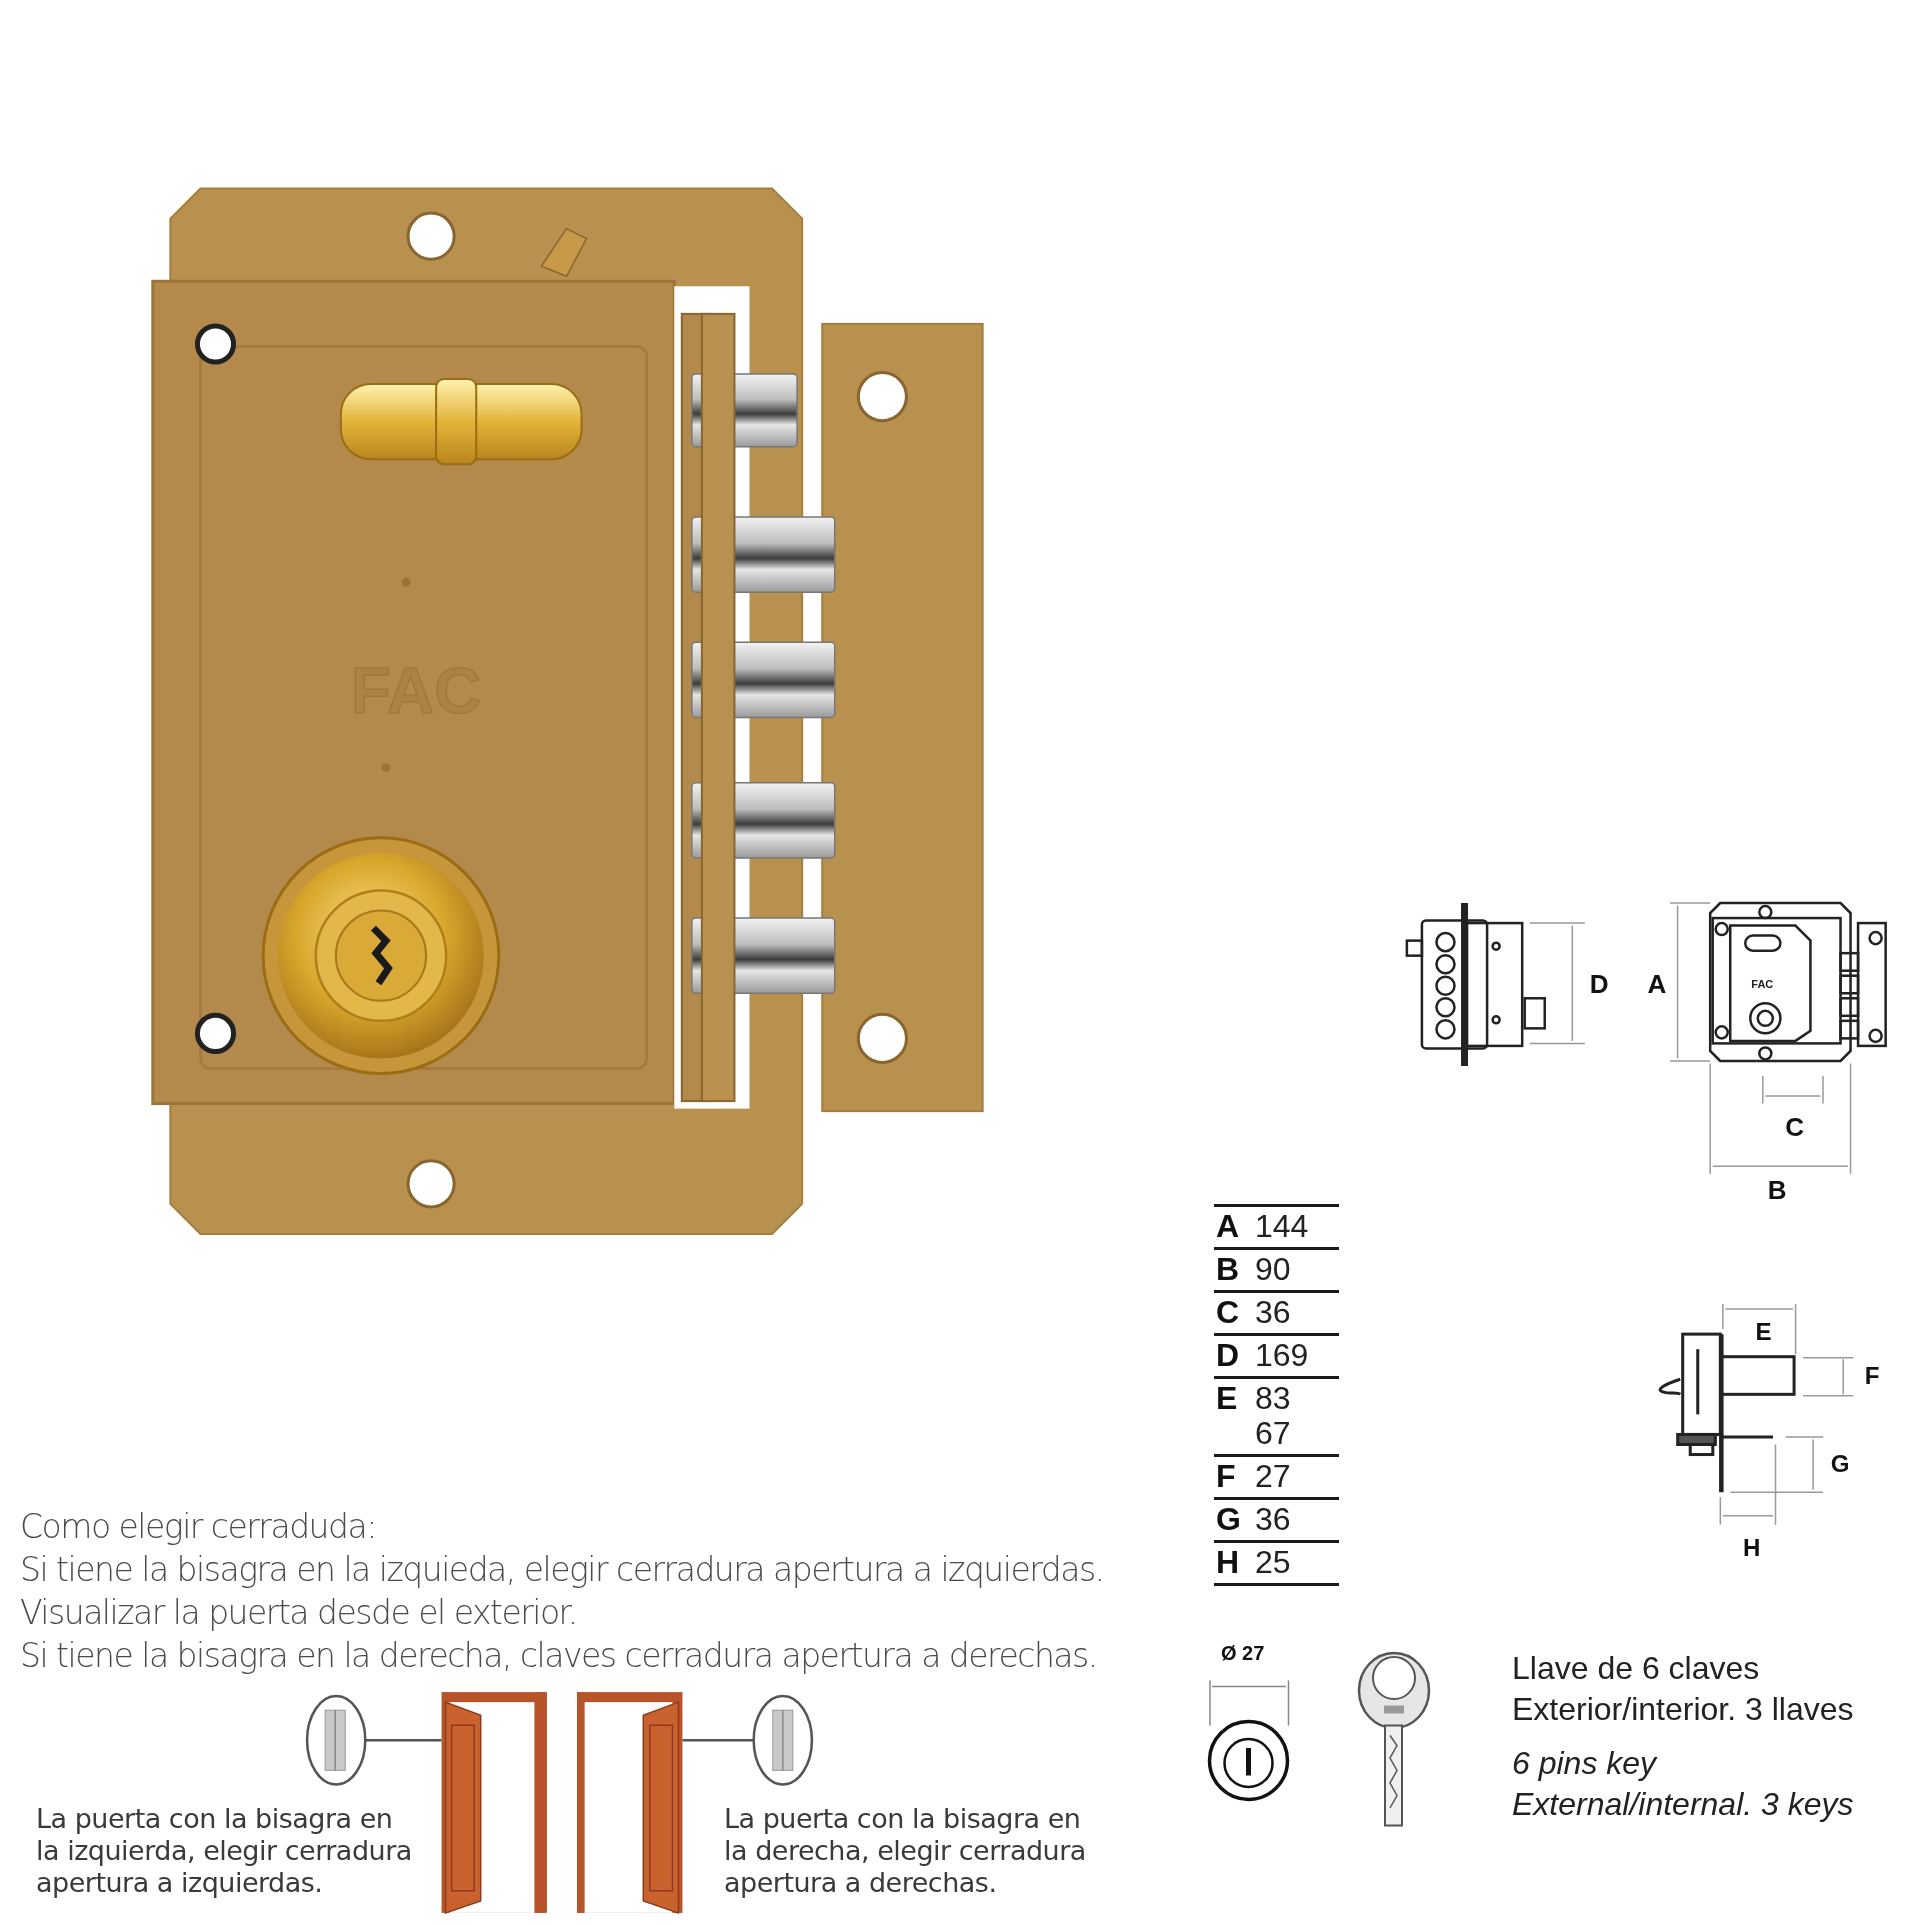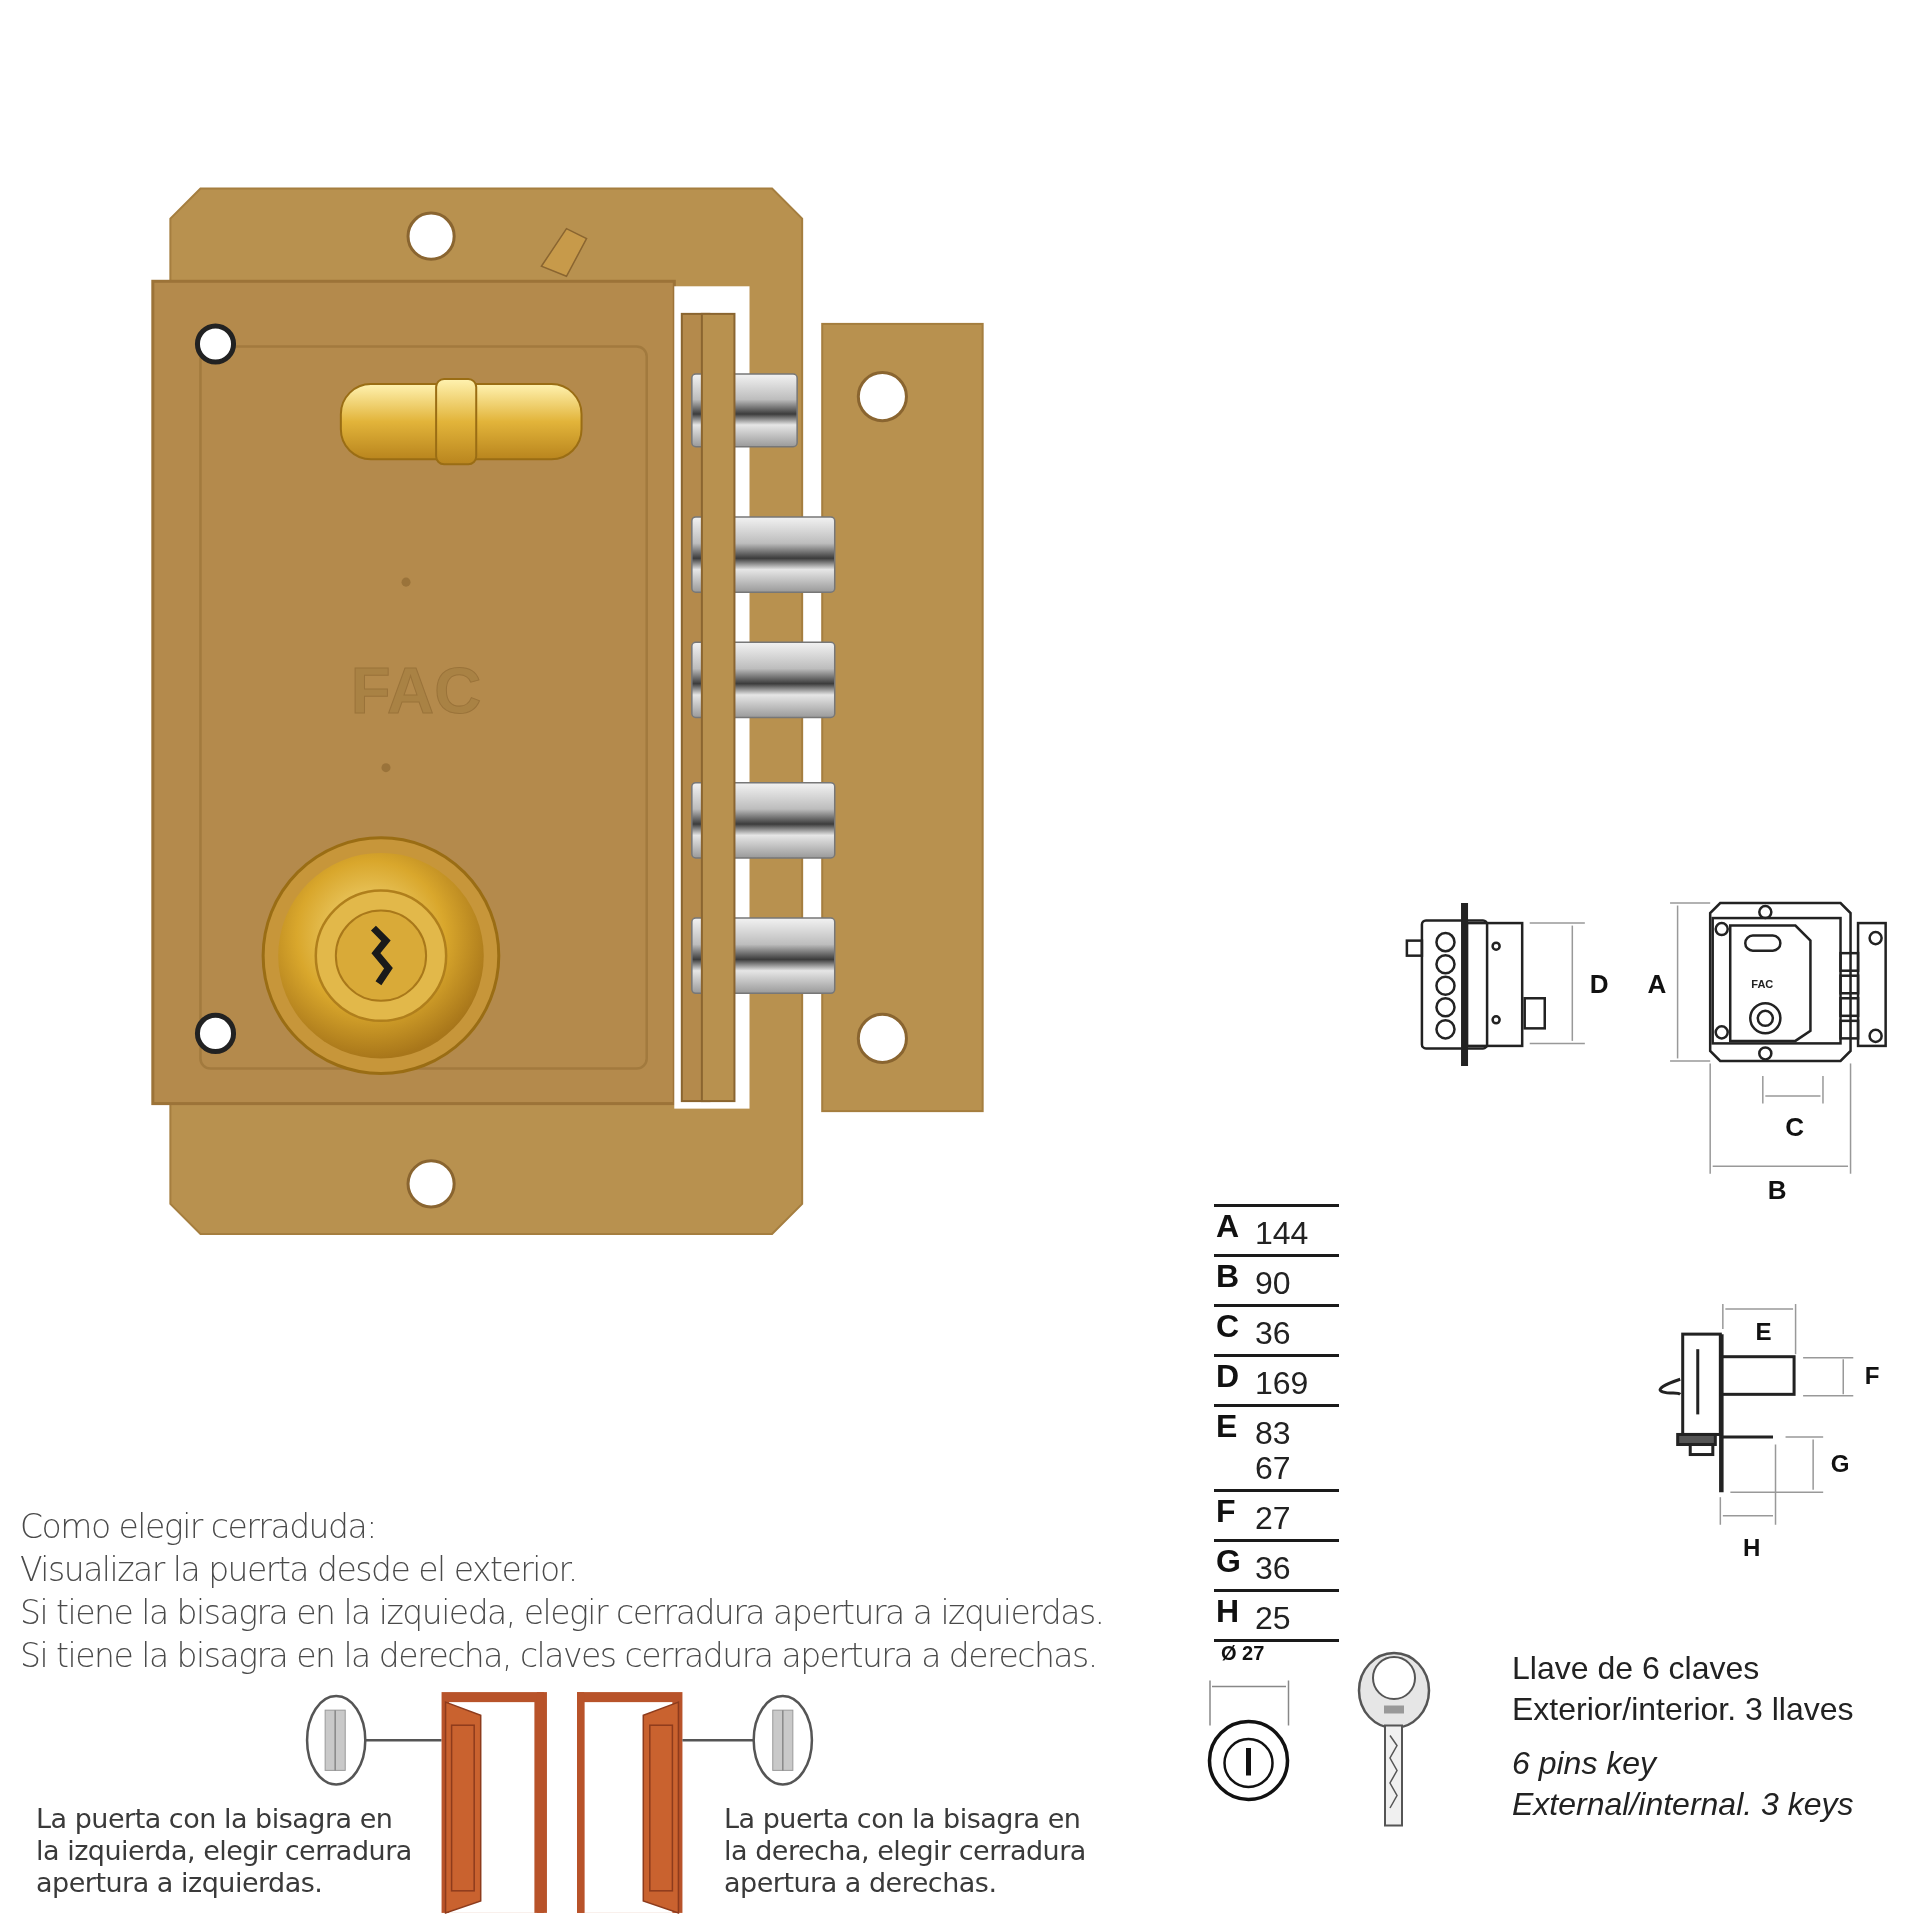--- a/index.html
+++ b/index.html
@@ -9,21 +9,21 @@
   #product { left:150px; top:181px; width:843px; height:1063px; }
   
   .instr { left:20px; color:#4a4a4a; font-family:"DejaVu Sans", sans-serif; font-weight:300; letter-spacing:-1.5px; white-space:nowrap; }
   .instr-line { font-size:33px; line-height:43px; }
   .caption { font-family:"DejaVu Sans", sans-serif; color:#3a3a3a; font-size:27px; line-height:32px; letter-spacing:-0.5px; white-space:nowrap; }
   
   #dim-table { left:1214px; top:1204px; width:125px; }
   .dim-row { border-top:3px solid #1a1a1a; display:flex; align-items:flex-start; padding:2px 0 3px 0; }
   .dim-row:last-child { border-bottom:3px solid #1a1a1a; }
   .dim-letter { font-weight:bold; font-size:32px; line-height:35px; width:39px; color:#111; padding-left:2px; }
-  .dim-vals { font-size:32px; line-height:35px; color:#222;margin-top:7px; }
+  .dim-vals { font-size:32px; line-height:35px; color:#222; }
   .dim-vals div { line-height:35px; }
   
   .spec { font-family:"Liberation Sans", sans-serif; color:#222; font-size:32px; line-height:41px; white-space:nowrap;margin-left:28px; }
   .spec.italic { font-style:italic; }
   .dimlabel { font-family:"Liberation Sans", sans-serif; font-weight:bold; font-size:52px; color:#111; }
   svg text { font-family:"Liberation Sans", sans-serif; }
 </style>
 </head>
 <body>
 
@@ -235,22 +235,22 @@
   <div class="dim-row">
     <span class="dim-letter">H</span>
     <div class="dim-vals">
         <div>25</div>
       </div>
   </div>
 </div>
 
 <div class="abs instr" style="top:1505px;">
   <div class="instr-line">Como elegir cerraduda:</div>
+  <div class="instr-line">Si tiene la bisagra en la izquieda, elegir cerradura apertura a izquierdas.</div>
   <div class="instr-line">Visualizar la puerta desde el exterior.</div>
-  <div class="instr-line">Si tiene la bisagra en la izquieda, elegir cerradura apertura a izquierdas.</div>
   <div class="instr-line">Si tiene la bisagra en la derecha, claves cerradura apertura a derechas.</div>
 </div>
 
 <div class="abs" style="left:286px; top:1685px; width:552px; height:236px;">
   <svg width="552" height="236" viewBox="0 0 1100 470">
 
     <ellipse cx="100" cy="110" rx="58" ry="88" fill="#fff" stroke="#555" stroke-width="5"></ellipse>
     <rect x="78" y="50" width="40" height="120" fill="#c9c9c9" stroke="#999" stroke-width="2"></rect>
     <line x1="98" y1="50" x2="98" y2="170" stroke="#888" stroke-width="3"></line>
     <line x1="158" y1="110" x2="310" y2="110" stroke="#555" stroke-width="5"></line>

